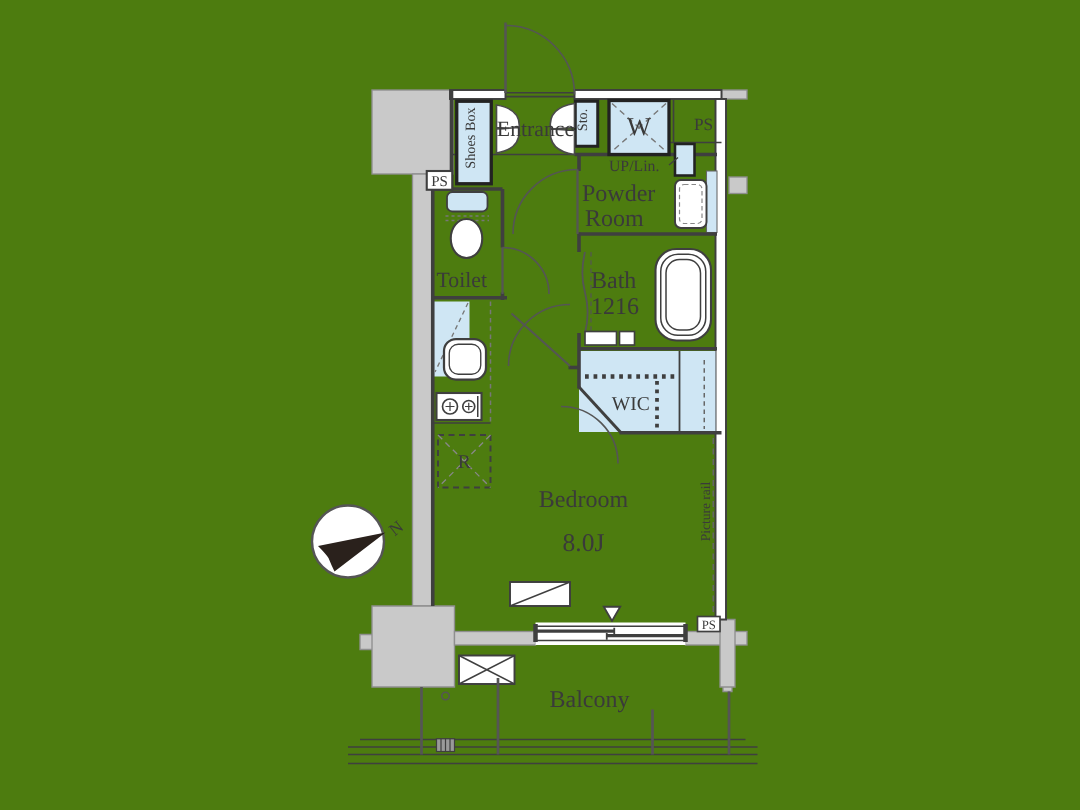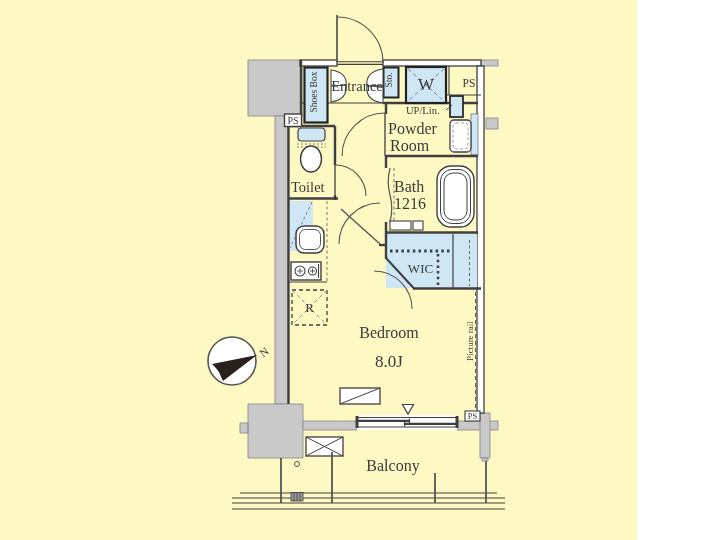--- a/index.html
+++ b/index.html
@@ -1,16 +1,16 @@
 <!DOCTYPE html>
 <html><head>
 <meta charset="utf-8">
 <style>
   html,body{margin:0;padding:0;background:#ffffff;}
-  .plan-wrap{position:relative;width:637px;height:540px;background:#fef9c3;overflow:hidden;}
+  .plan-wrap{position:relative;width:720px;height:540px;background:#4d7c0f;overflow:hidden;}
   svg{display:block;}
   text{font-family:"Liberation Serif","DejaVu Serif",serif;fill:#3a3a3a;}
 </style>
 </head>
 <body>
 
 <div class="plan-wrap">
 <svg width="720" height="540" viewBox="0 0 720 540">
 
   <g fill="#c9c9c9" stroke="#8f8f8f" stroke-width="0.9">

